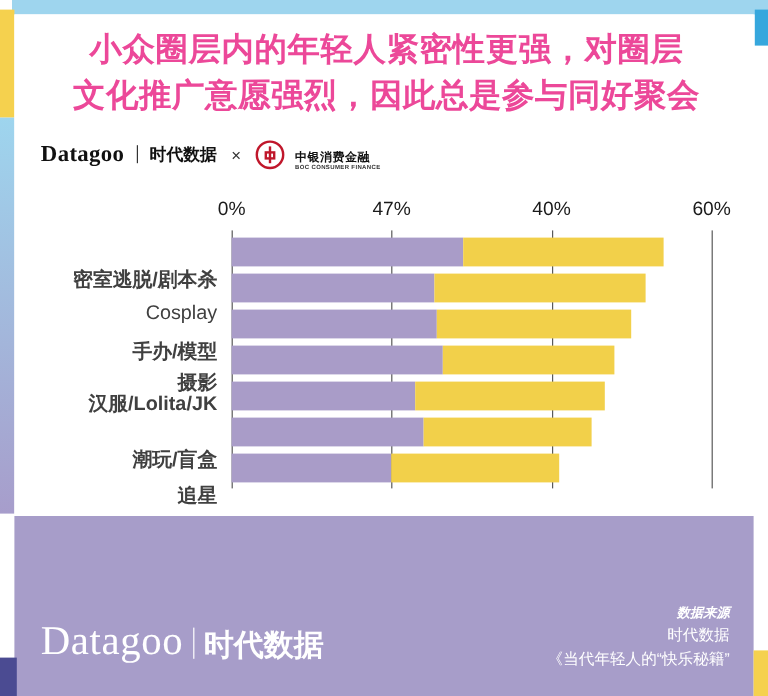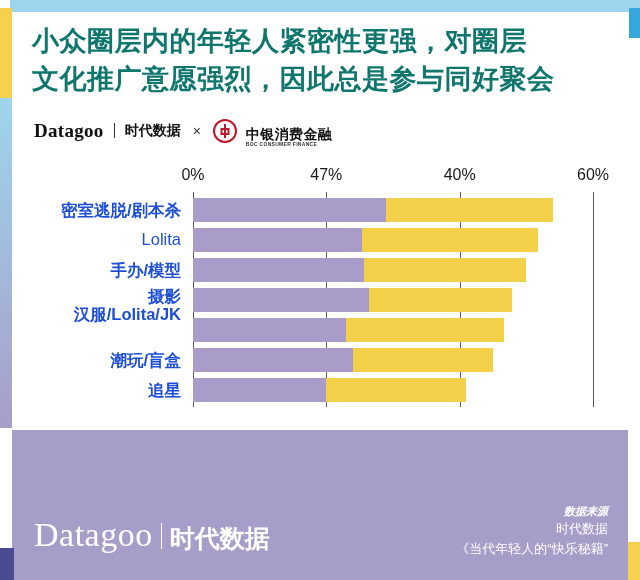--- a/index.html
+++ b/index.html
@@ -70,22 +70,23 @@
 
   
   #headline {
     position: absolute;
     left: 20px;
     top: 10px;
     width: 580px;
     font-size: 27px;
     font-weight: bold;
     line-height: 1.42;
-    color: #0f766e;
+    color: #ec4899;
     letter-spacing: 0.5px;
+    text-align: center;
   }
   #headline .line { display: block; white-space: nowrap; }
 
   
   #brandrow {
     position: absolute;
     left: 22px;
     top: 103px;
     display: flex;
     align-items: center;
@@ -134,21 +135,21 @@
     content: "";
     position: absolute;
     left: 50%; top: 7px;
     transform: translateX(-50%);
     width: 9px; height: 7px;
     border: 2px solid #c0172b;
     box-sizing: border-box;
   }
   .boc-text { line-height: 1.05; }
   .boc-cn {
-    font-size: 14px;
+    font-size: 10px;
     font-weight: bold;
     color: #111111;
     letter-spacing: 0.4px;
     margin-top: 12px;
   }
   .boc-en {
     font-size: 5px;
     font-weight: bold;
     color: #333333;
     letter-spacing: 0.3px;
@@ -201,23 +202,24 @@
     top: 0;
     height: 100%;
   }
   .seg-purple { background: #a99cc8; }
   .seg-yellow { background: #f2d04a; }
   .cat-label {
     position: absolute;
     right: 621px;          
     font-size: 16.5px;
     font-weight: bold;
-    color: #1d4ed8;
+    color: #404040;
     white-space: nowrap;
     text-align: left;
+    margin-top: 22px;
   }
   .cat-label.latin { font-weight: normal; }
 
   
   #footer {
     position: absolute;
     left: 12px;
     bottom: 0;
     width: 616px;
     height: 150px;
@@ -301,21 +303,21 @@
           <div class="tick-label" style="left: 400px; top: -26px;">60%</div>
           <div class="bar-row" style="top: 6px; left: 0px; width: 400px;">
             <div class="seg seg-purple" style="left: 0px; width: 193.333px; background: rgb(169, 156, 200);"></div>
             <div class="seg seg-yellow" style="left: 193.333px; width: 166.667px; background: rgb(242, 208, 74);"></div>
           </div>
           <div class="cat-label" style="position: absolute; right: 412px; top: 8px;">密室逃脱/剧本杀</div>
           <div class="bar-row" style="top: 36px; left: 0px; width: 400px;">
             <div class="seg seg-purple" style="left: 0px; width: 169.333px; background: rgb(169, 156, 200);"></div>
             <div class="seg seg-yellow" style="left: 169.333px; width: 176px; background: rgb(242, 208, 74);"></div>
           </div>
-          <div class="cat-label latin" style="position: absolute; right: 412px; top: 38px;">Lolita</div>
+          <div class="cat-label latin" style="position: absolute; right: 412px; top: 38px;">Cosplay</div>
           <div class="bar-row" style="top: 66px; left: 0px; width: 400px;">
             <div class="seg seg-purple" style="left: 0px; width: 170.667px; background: rgb(169, 156, 200);"></div>
             <div class="seg seg-yellow" style="left: 170.667px; width: 162.667px; background: rgb(242, 208, 74);"></div>
           </div>
           <div class="cat-label" style="position: absolute; right: 412px; top: 68px;">手办/模型</div>
           <div class="bar-row" style="top: 96px; left: 0px; width: 400px;">
             <div class="seg seg-purple" style="left: 0px; width: 176px; background: rgb(169, 156, 200);"></div>
             <div class="seg seg-yellow" style="left: 176px; width: 142.667px; background: rgb(242, 208, 74);"></div>
           </div>
           <div class="cat-label" style="position: absolute; right: 412px; top: 94px;">摄影</div>

